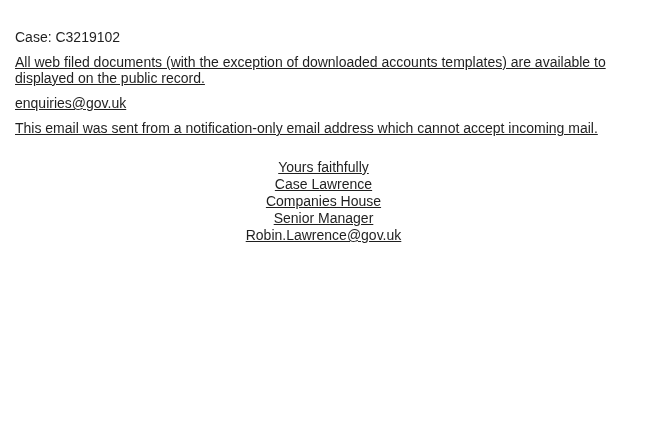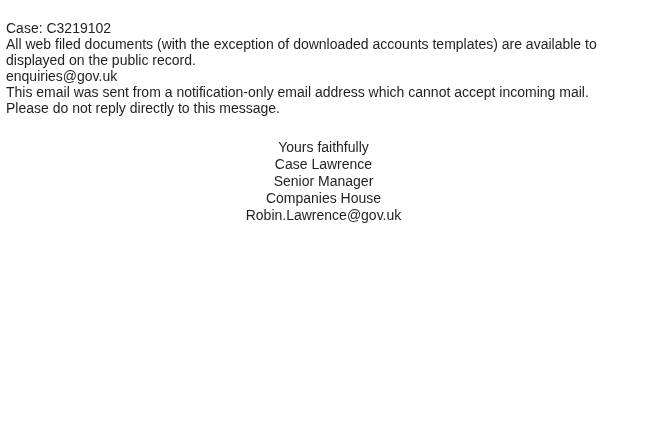--- a/index.html
+++ b/index.html
@@ -16,25 +16,25 @@
     color: #1f1f1f;
     -webkit-font-smoothing: antialiased;
   }
   .email-body {
     box-sizing: border-box;
     width: 645px;
     height: 429px;
     padding: 20px 4px 0 6px;
   }
   .email-body p {
-    margin: 0;
+    margin: 9px;
     line-height: 16px;
     white-space: nowrap;
   }
-  .line { display: block; }
+  .line { display: block; text-decoration: underline; }
   .case-line      { margin-top: 0; }
   .fax-line       { margin-top: 19px; }
   .availability-p { margin-top: 29px; }
   .promo-line     { margin-top: 15px; }
   .enquiries-p    { margin-top: 10px; }
   .notification-p { margin-top: 15px; }
   .signature {
     margin-top: 23px;
     line-height: 17px;
     white-space: nowrap;
@@ -54,24 +54,23 @@
     <span class="line">displayed on the public record.</span>
   </p>
 
 
   <p class="enquiries-p">
     <span class="line">enquiries@gov.uk</span>
   </p>
 
   <p class="notification-p">
     <span class="line">This email was sent from a notification-only email address which cannot accept incoming mail.</span>
-    <span class="line">Please do not reply directly to this message.</span>
   </p>
 
   <div class="signature">
     <span class="line">Yours faithfully</span>
     <span class="line">Case Lawrence</span>
+    <span class="line">Companies House</span>
     <span class="line">Senior Manager</span>
-    <span class="line">Companies House</span>
     <span class="line">Robin.Lawrence@gov.uk</span>
   </div>
 
 </div>
 
 </body></html>

